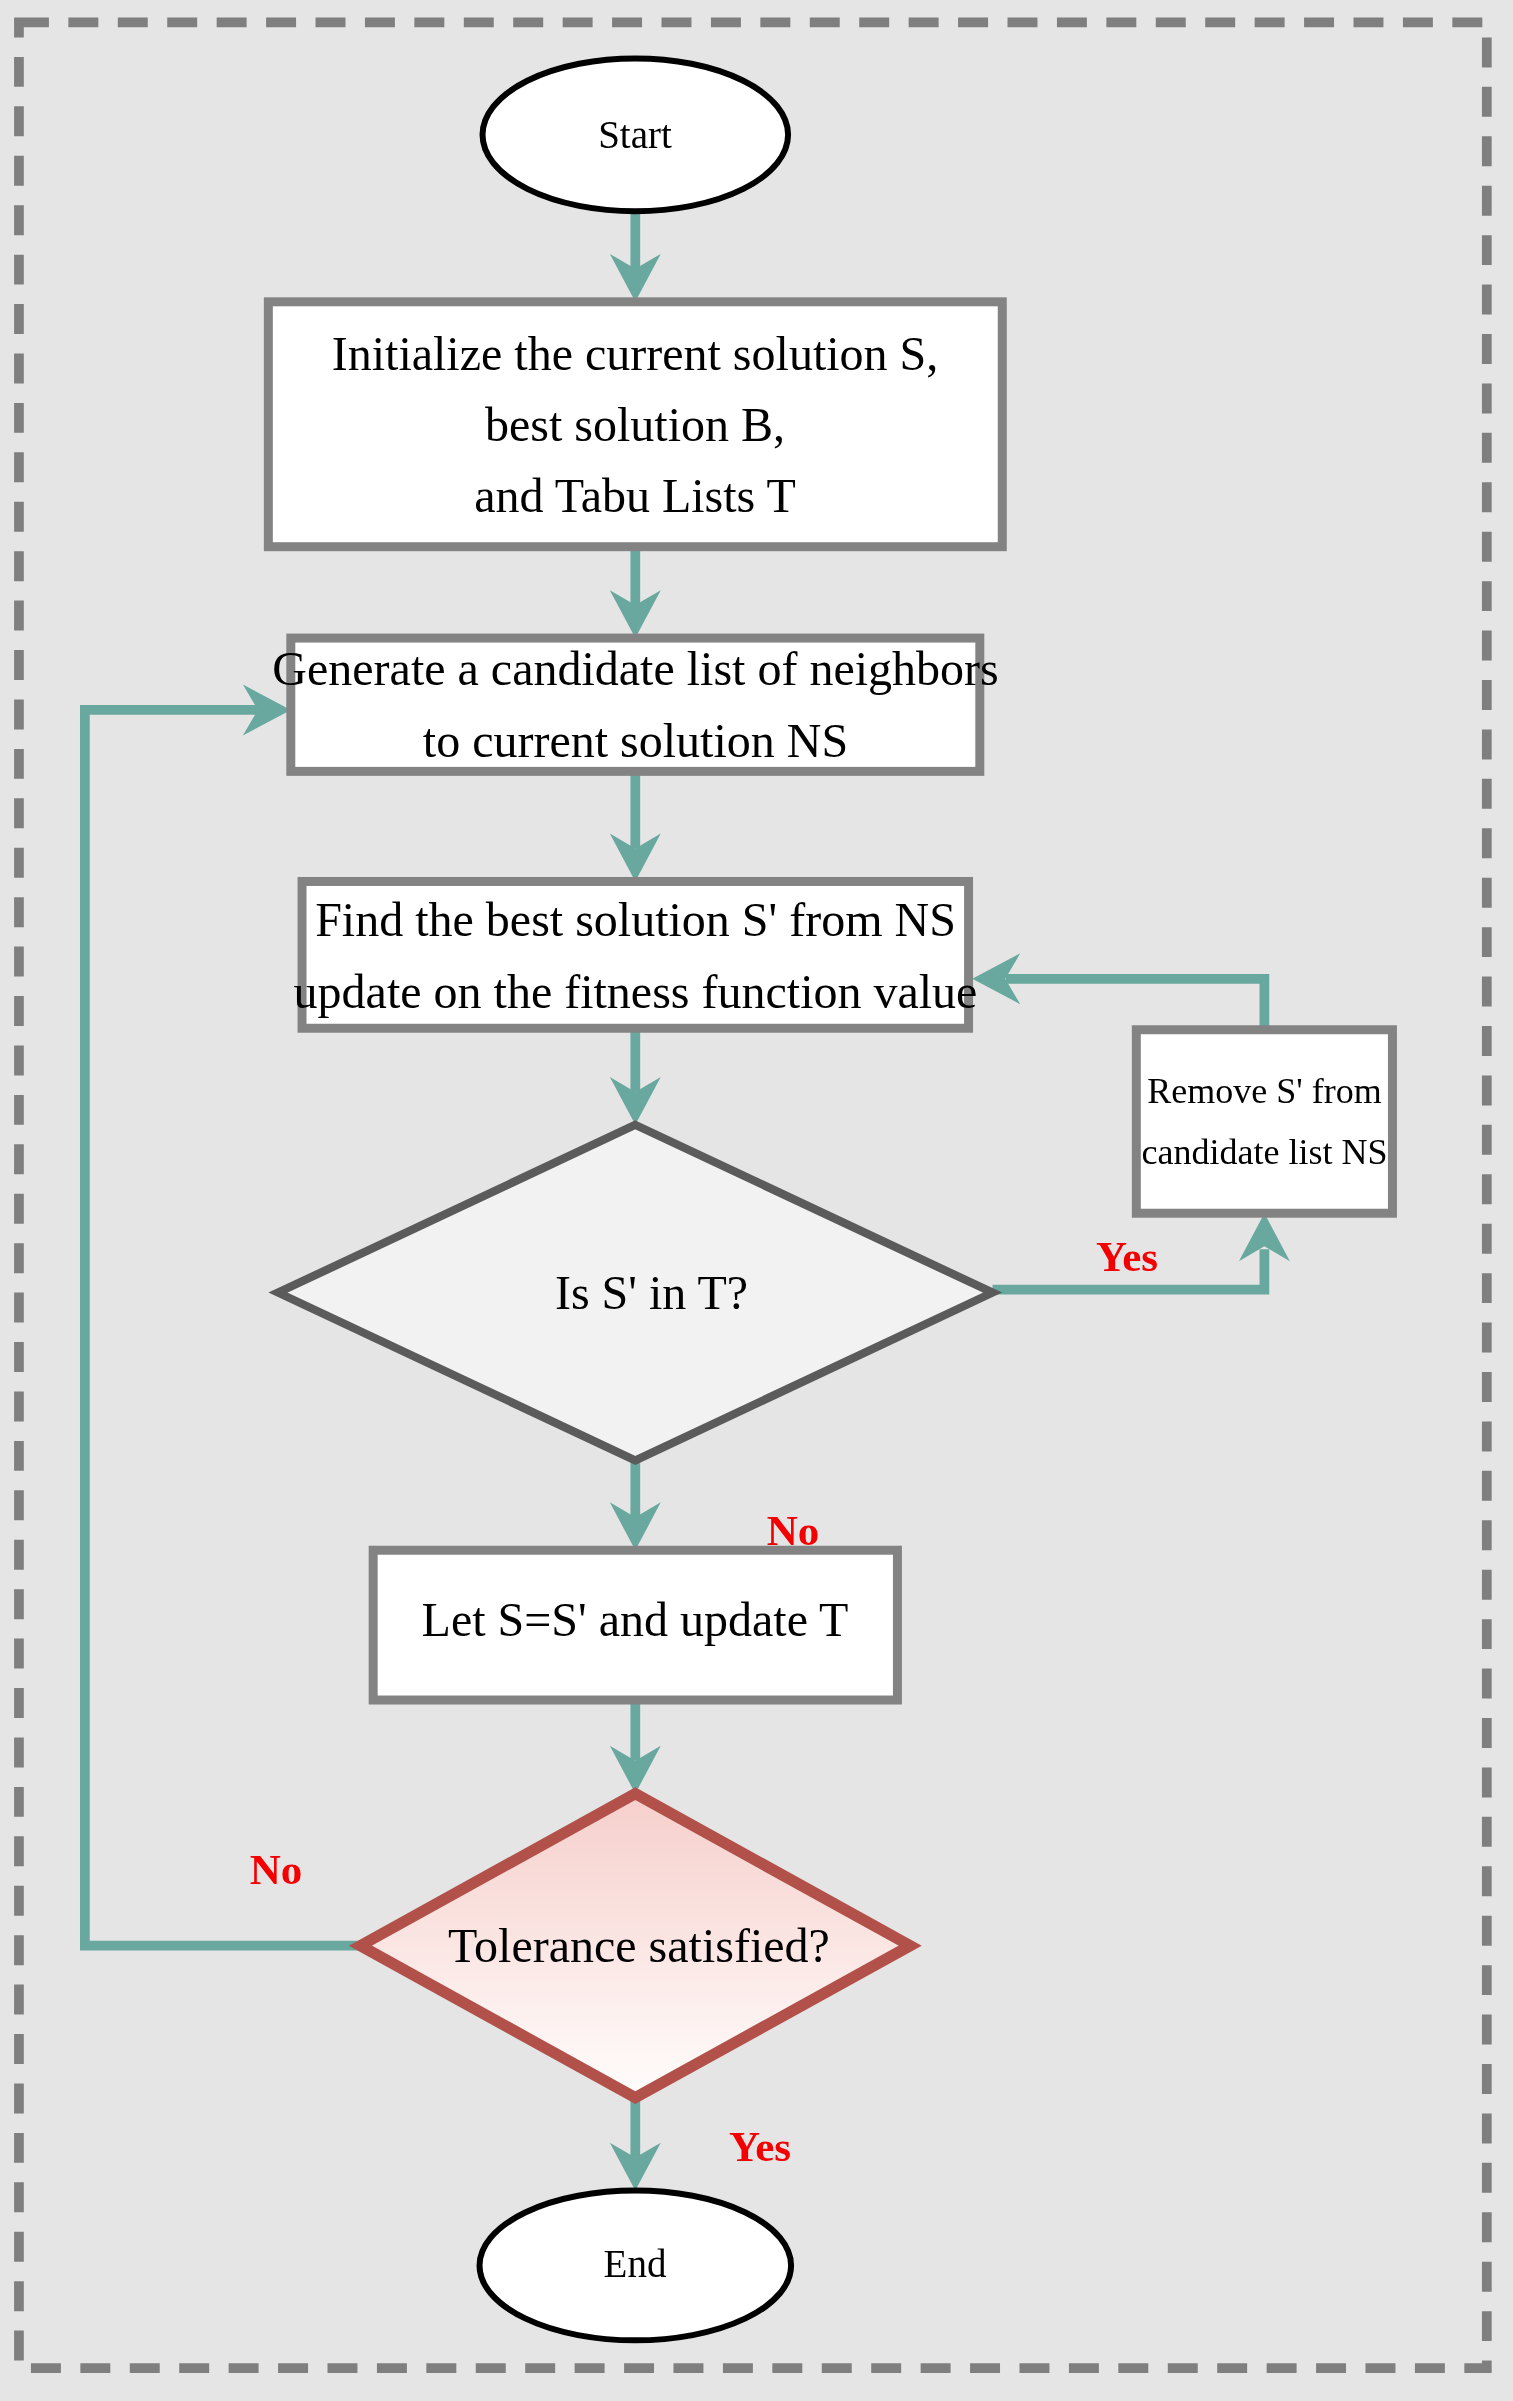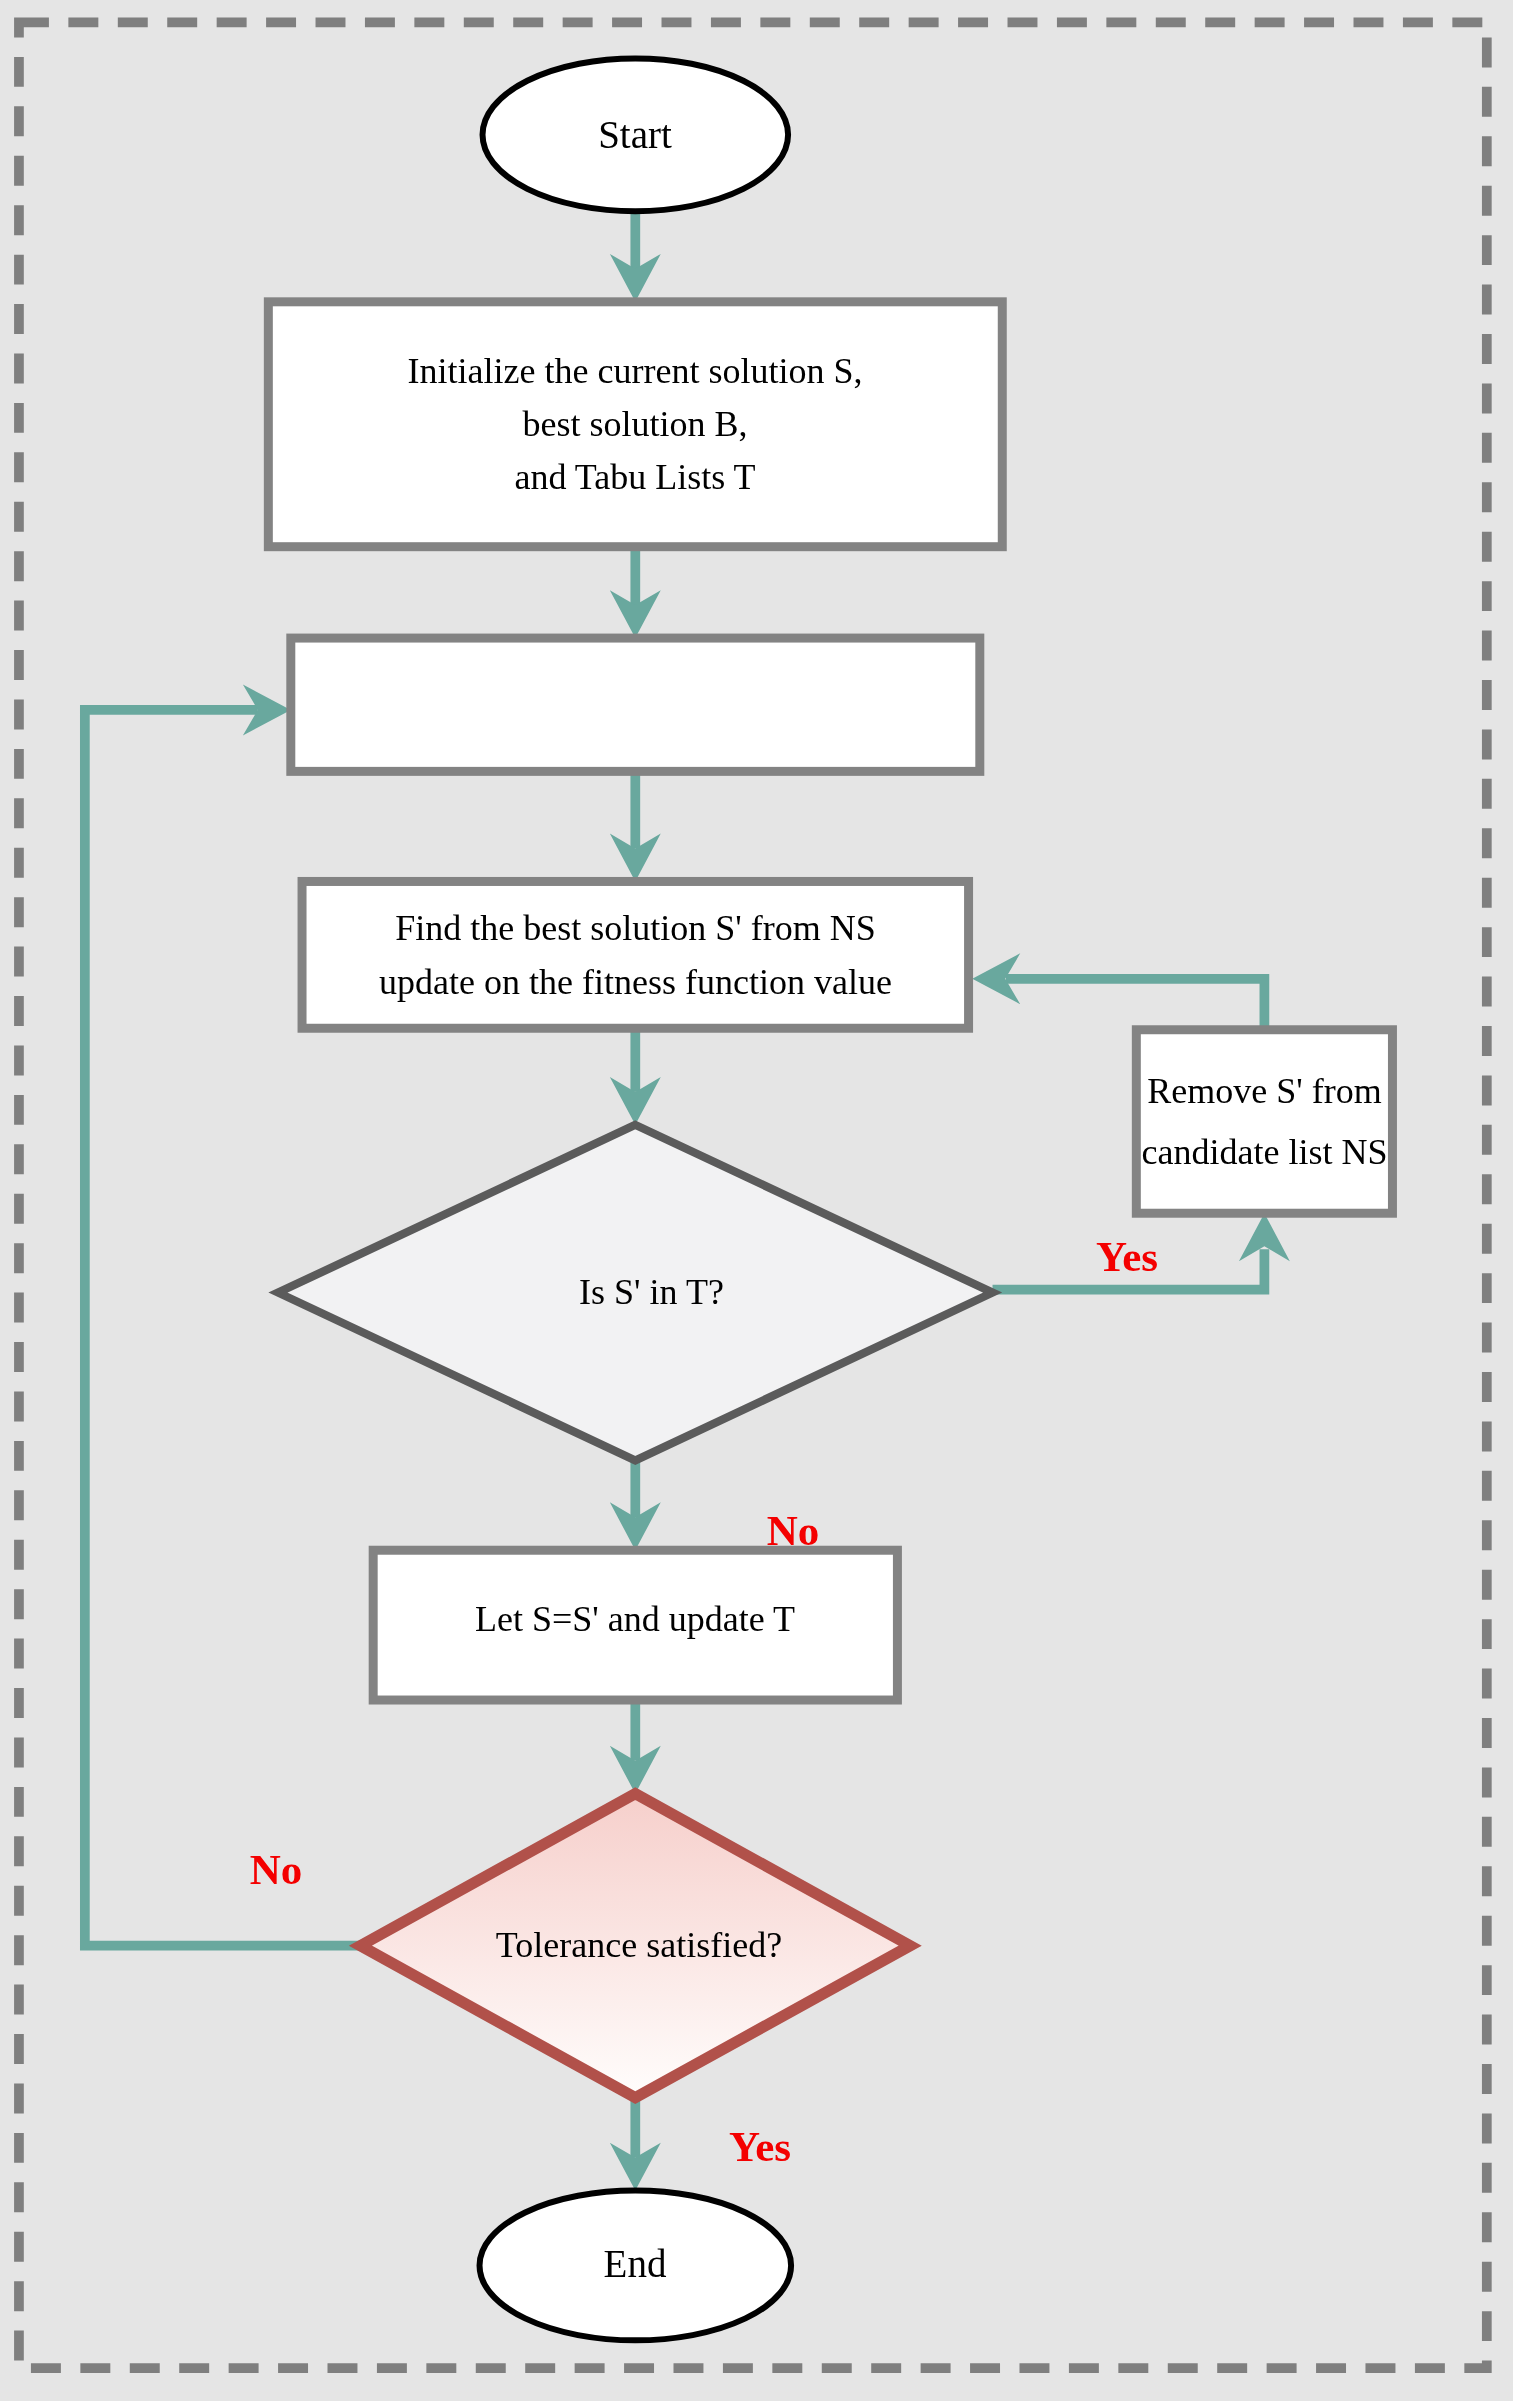--- a/index.html
+++ b/index.html
@@ -9,21 +9,21 @@
     background:#e5e5e5;
     font-family:"Liberation Serif","DejaVu Serif",serif;
     color:var(--c-text,#000);
     overflow:hidden;
   }
   #underlay{position:absolute;left:0;top:0;width:1514px;height:2401px;}
   .lbl{
     position:absolute;
     display:flex;flex-direction:column;justify-content:center;align-items:center;
     text-align:center;
-    font-size:36px;line-height:1.48;
+    font-size:48px;line-height:1.48;
     color:var(--c-text,#000);
     white-space:pre;
   }
   .lbl div{white-space:pre;}
   .terminal{font-size:39px;}
   .remove-lbl{font-size:36px;gap:8px;}
   .branch{
     position:absolute;
     display:flex;justify-content:center;align-items:center;
     font-size:43px;font-weight:bold;
@@ -92,20 +92,24 @@
   </svg>
 
   <div class="lbl terminal" style="left:482px;top:58px;width:306px;height:153px;">Start</div>
 
   <div class="lbl" style="left:268px;top:302px;width:734px;height:245px;">
     <div>Initialize the current solution S,</div>
     <div>best solution B,</div>
     <div>and Tabu Lists T</div>
   </div>
 
+  <div class="lbl" style="left:291px;top:638px;width:689px;height:133px;">
+    <div>Generate a candidate list of neighbors</div>
+    <div>to current solution NS</div>
+  </div>
 
   <div class="lbl" style="left:302px;top:882px;width:667px;height:147px;font-family:Liberation Serif, serif;">
     <div>Find the best solution S' from NS</div>
     <div>update on the fitness function value</div>
   </div>
 
   <div class="lbl remove-lbl" style="left:1129px;top:1030px;width:271px;height:184px;">
     <div>Remove S' from</div>
     <div>candidate list NS</div>
   </div>

